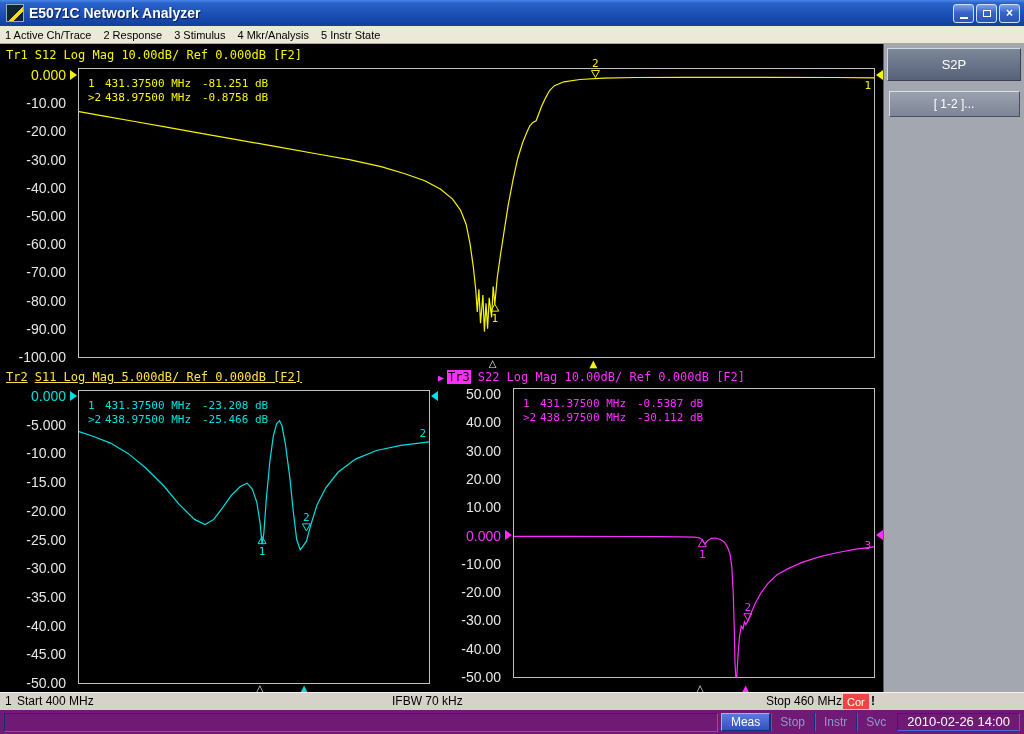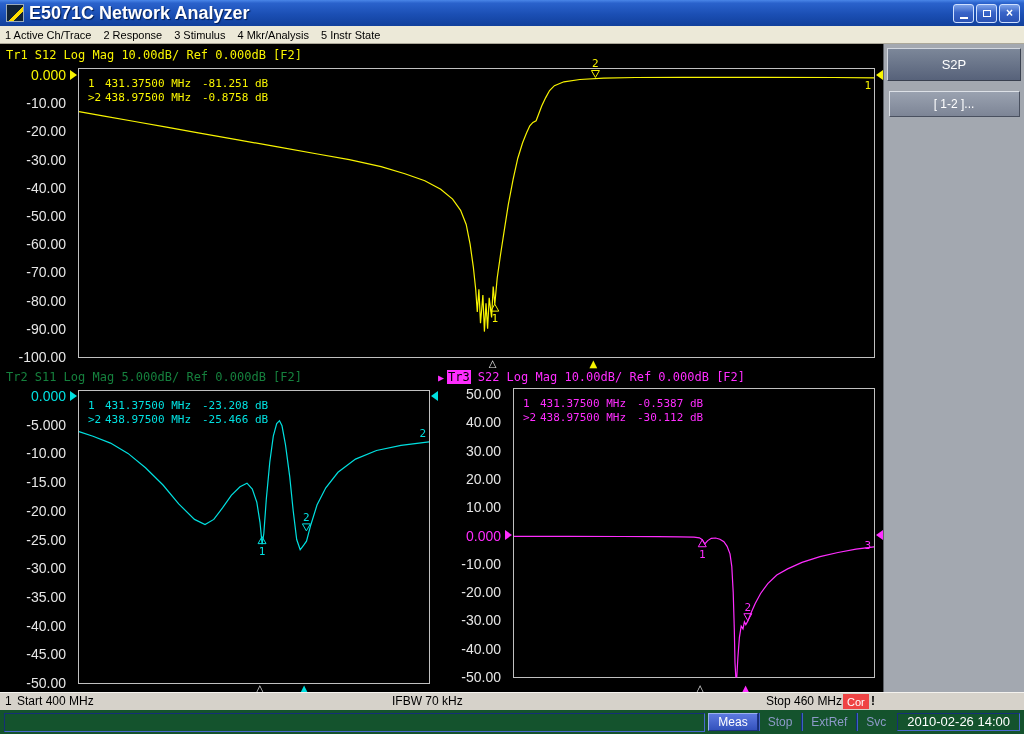--- a/index.html
+++ b/index.html
@@ -5,21 +5,21 @@
   html,body{margin:0;padding:0;}
   body{width:1024px;height:734px;position:relative;overflow:hidden;background:#000;
        font-family:"Liberation Sans",sans-serif;}
 
   
   .titlebar{position:absolute;top:0;left:0;width:1024px;height:26px;box-sizing:border-box;
     background:linear-gradient(180deg,#4a86e8 0%,#2a62cc 12%,#1b4fb4 55%,#11409c 100%);
     display:flex;align-items:center;padding:0 4px;}
   .app-icon{width:16px;height:16px;margin:0 5px 0 2px;border:1px solid #9ab;
     background:linear-gradient(135deg,#123 0 55%,#fd0 55% 70%,#123 70%);}
-  .title-text{color:#fff;font-weight:bold;font-size:18px;text-shadow:1px 1px 1px #021c52;}
+  .title-text{color:#fff;font-weight:bold;font-size:14px;text-shadow:1px 1px 1px #021c52;}
   .win-buttons{margin-left:auto;display:flex;gap:2px;}
   .win-btn{width:21px;height:19px;border-radius:3px;border:1px solid #cfe0ff;box-sizing:border-box;
     background:linear-gradient(180deg,#7da2e8,#3864c8 45%,#2a52b4);
     color:#fff;display:flex;align-items:center;justify-content:center;font-size:12px;font-weight:bold;}
   .glyph-min{width:8px;height:2px;background:#fff;margin-top:9px;}
   .glyph-restore{width:8px;height:7px;border:1px solid #fff;box-sizing:border-box;}
 
   
   .menubar{position:absolute;top:26px;left:0;width:1024px;height:18px;box-sizing:border-box;
     background:#ece9d8;border-bottom:1px solid #aca899;display:flex;align-items:center;
@@ -87,21 +87,21 @@
   .statusbar{position:absolute;top:692px;left:0;width:1024px;height:18px;box-sizing:border-box;
     background:#d6d2ca;border-top:1px solid #f4f2ee;font-size:12px;color:#000;}
   .statusbar span{position:absolute;line-height:17px;white-space:pre;}
   .sb-ch{left:5px;} .sb-start{left:17px;} .sb-ifbw{left:392px;} .sb-stop{left:766px;}
   .sb-cor{left:843px;background:#ef4444;color:#fff;padding:0 4px;font-size:11px;height:15px;
     line-height:15px;top:1px;}
   .sb-alert{left:871px;font-weight:bold;}
 
   
   .systembar{position:absolute;top:710px;left:0;width:1024px;height:24px;box-sizing:border-box;
-    background:#14532d;display:flex;align-items:center;justify-content:flex-end;
+    background:#701a75;display:flex;align-items:center;justify-content:flex-end;
     padding:2px 4px;font-size:12px;}
   .sys-spacer{flex:1;height:17px;margin-right:3px;border:1px solid;
     border-color:#152e78 #4a6ad0 #4a6ad0 #152e78;}
   .sys-meas{background:linear-gradient(180deg,#5d7ae0,#3352bc);border:1px solid;
     border-color:#9ab0f0 #1a2f80 #1a2f80 #9ab0f0;color:#fff;height:18px;line-height:16px;
     box-sizing:border-box;padding:0 9px;}
   .sys-dim{color:#8d9ac8;padding:0 9px;height:18px;line-height:18px;
     border-left:1px solid #152e78;box-shadow:inset 1px 0 0 #3f5fc6;}
   .sys-time{color:#fff;font-size:13px;height:18px;line-height:16px;box-sizing:border-box;
     padding:0 9px;margin-left:2px;border:1px solid;border-color:#152e78 #4a6ad0 #4a6ad0 #152e78;}
@@ -164,21 +164,21 @@
       <span class="ytick" style="top: 246.8px;">-90.00</span>
       <span class="ytick" style="top: 275px;">-100.00</span>
     </div>
   <span class="tri-right" id="ref-left-1" style="border-left-color: rgb(248, 244, 0);"></span>
   <span class="tri-left" id="ref-right-1" style="border-right-color: rgb(248, 244, 0);"></span>
   <div class="stim-row" id="st-1">
       <span class="stim-tri" style="left: 409.785px; color: rgb(232, 232, 232);">△</span>
       <span class="stim-tri" style="left: 510.432px; color: rgb(248, 244, 0);">▲</span>
     </div>
 
-  <div class="trace-header" id="hdr-2" style="color: #15803d;"><span class="tr-id">Tr2</span><span>S11 Log Mag 5.000dB/ Ref 0.000dB [F2]</span></div>
+  <div class="trace-header" id="hdr-2" style="color: #fde047; text-decoration: underline;"><span class="tr-id">Tr2</span><span>S11 Log Mag 5.000dB/ Ref 0.000dB [F2]</span></div>
 
   <div class="plot" id="plot-2">
     <svg id="svg-2" width="350" height="287">
         <polyline points="0.0,35.6 14.0,40.2 31.5,47.1 49.0,57.4 66.5,71.8 84.0,89.0 99.7,107.9 115.5,123.4 126.0,128.6 134.8,123.4 143.5,111.9 152.3,99.3 161.0,90.7 168.0,87.2 173.3,93.0 177.8,106.2 181.0,126.3 183.1,148.1 184.8,137.8 187.3,103.3 190.8,66.0 194.3,40.2 197.7,27.6 200.5,24.7 203.0,29.8 206.5,48.8 210.7,80.4 214.2,114.8 217.7,143.5 221.2,153.8 224.7,149.2 227.5,145.2 231.7,129.2 238.0,109.1 246.8,91.8 259.0,76.3 276.5,63.1 297.5,54.5 322.0,49.4 350.0,45.9" fill="none" stroke="#00e0e0" stroke-width="1.2"></polyline>
         <polygon points="183.05,140.63 179.05,147.63 187.05,147.63" fill="none" stroke="#00e0e0"></polygon>
         <text x="183.05" y="158.63" text-anchor="middle" fill="#00e0e0" class="mk-label">1</text>
         <polygon points="227.35999999999999,134.89 223.35999999999999,127.88999999999999 231.35999999999999,127.88999999999999" fill="none" stroke="#00e0e0"></polygon>
         <text x="227.35999999999999" y="124.88999999999999" text-anchor="middle" fill="#00e0e0" class="mk-label">2</text>
         <text x="347" y="41.31" text-anchor="end" fill="#00e0e0" class="mk-label">2</text>
       </svg>
@@ -256,16 +256,16 @@
   <span class="sb-ifbw">IFBW 70 kHz</span>
   <span class="sb-stop">Stop 460 MHz</span>
   <span class="sb-cor">Cor</span>
   <span class="sb-alert">!</span>
 </div>
 
 <div class="systembar">
   <span class="sys-spacer"></span>
   <span class="sys-meas">Meas</span>
   <span class="sys-dim">Stop</span>
-  <span class="sys-dim">ExtRef</span>
+  <span class="sys-dim">Instr</span>
   <span class="sys-dim">Svc</span>
   <span class="sys-time">2010-02-26 14:00</span>
 </div>
 
 </body></html>

